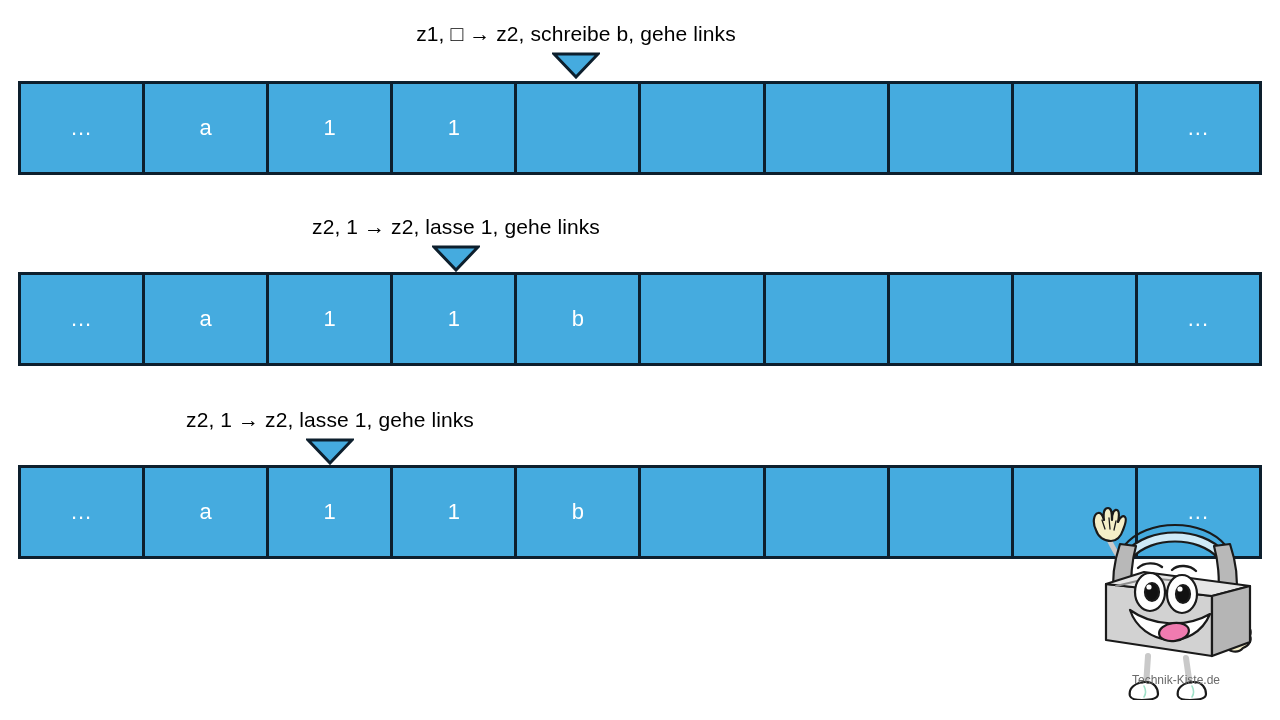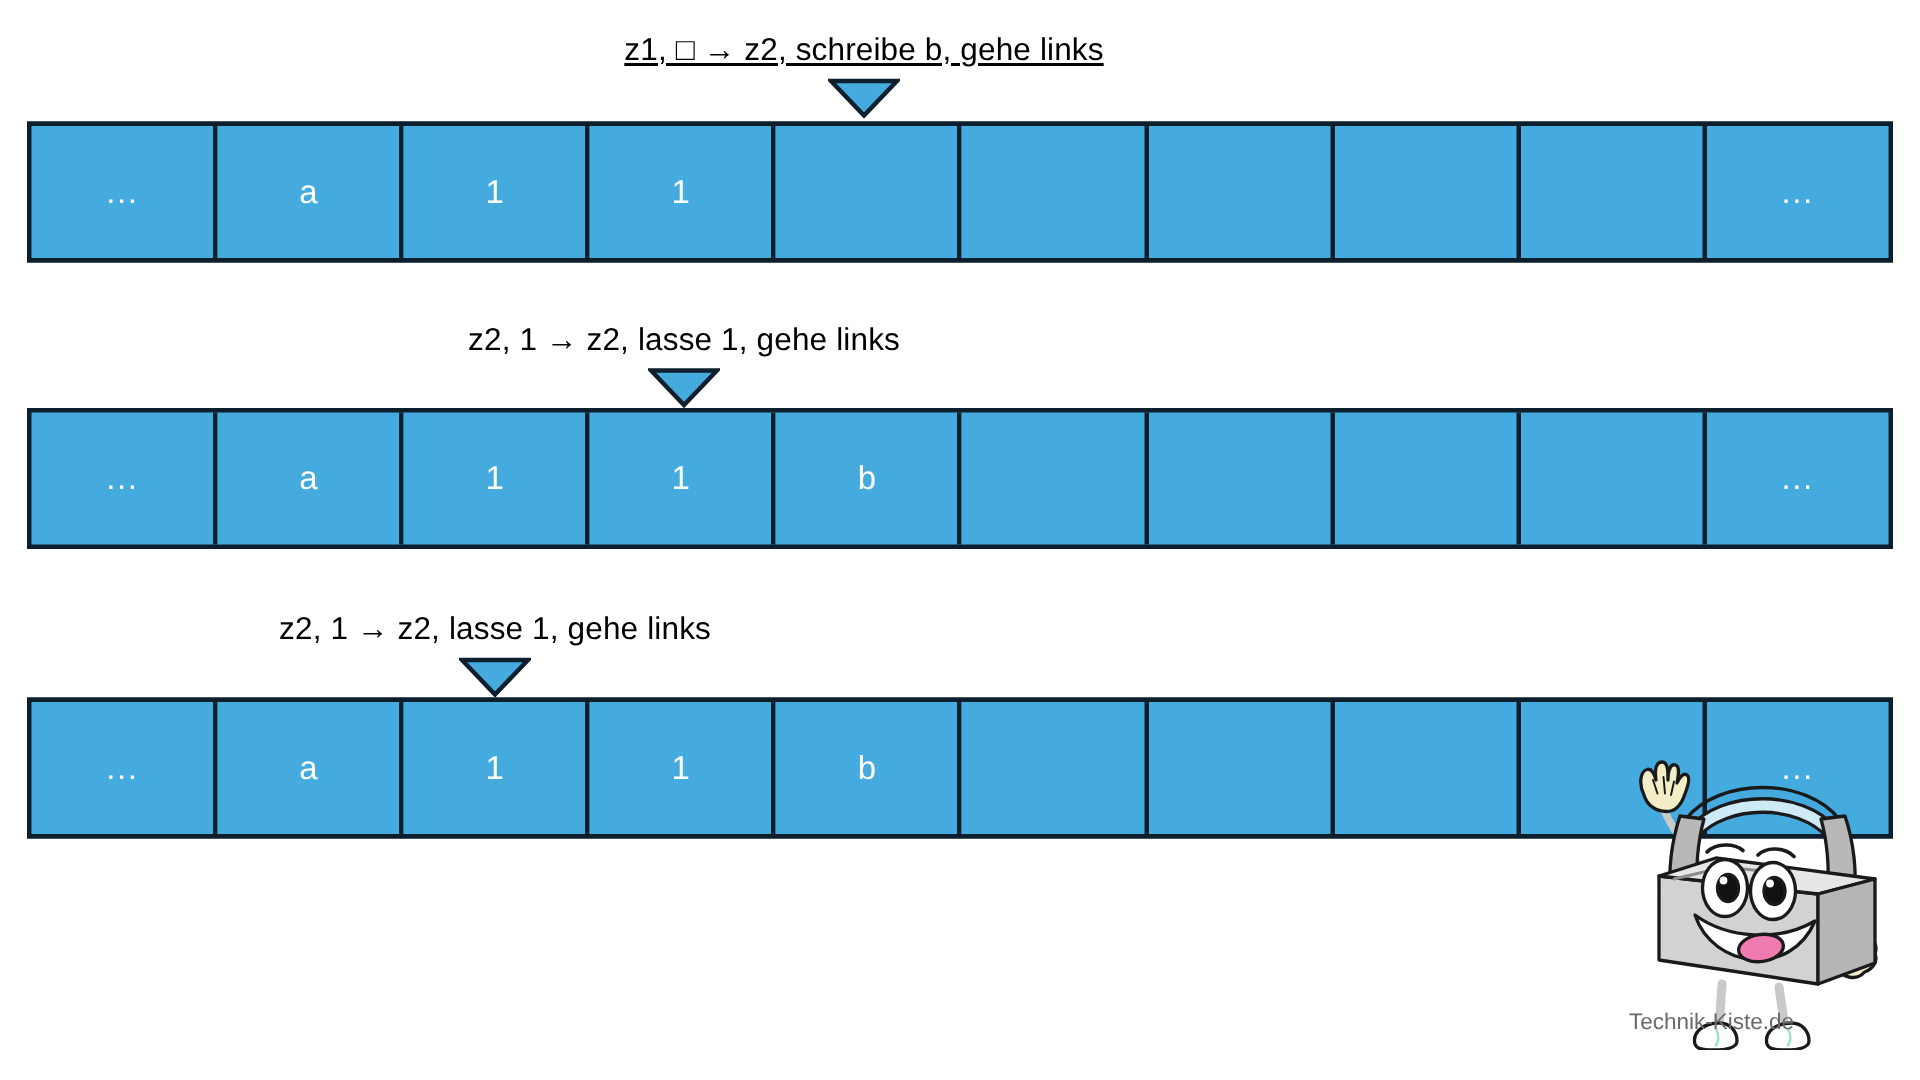--- a/index.html
+++ b/index.html
@@ -97,33 +97,33 @@
     height: 200px;
   }
   .mascot svg {
     display: block;
   }
   .mascot-caption {
     position: absolute;
     left: 1086px;
     top: 673px;
     width: 180px;
-    text-align: left;
-    font-size: 15px;
+    text-align: center;
+    font-size: 12px;
     color: #6a6a6a;
     font-family: "Liberation Sans", sans-serif;
   }
 </style>
 </head>
 <body>
 
 <div class="slide">
 
   <div class="step" style="top:22px;">
-    <div class="step-label" style="left:576px;text-decoration:underline;">z1, □ → z2, schreibe b, gehe links</div>
+    <div class="step-label" style="left:576px;">z1, □ → z2, schreibe b, gehe links</div>
     <div class="pointer" style="left:576px; top:30px;">
       <svg viewBox="0 0 48 27" xmlns="http://www.w3.org/2000/svg">
         <polygon points="2,2 46,2 24,25" fill="#45abdf" stroke="#0d1f2d" stroke-width="3" stroke-linejoin="miter"></polygon>
       </svg>
     </div>
     <div class="tape" style="top:59px;">
       <div class="cell">
           <span class="cell-text dots">...</span>
         </div>
       <div class="cell">

